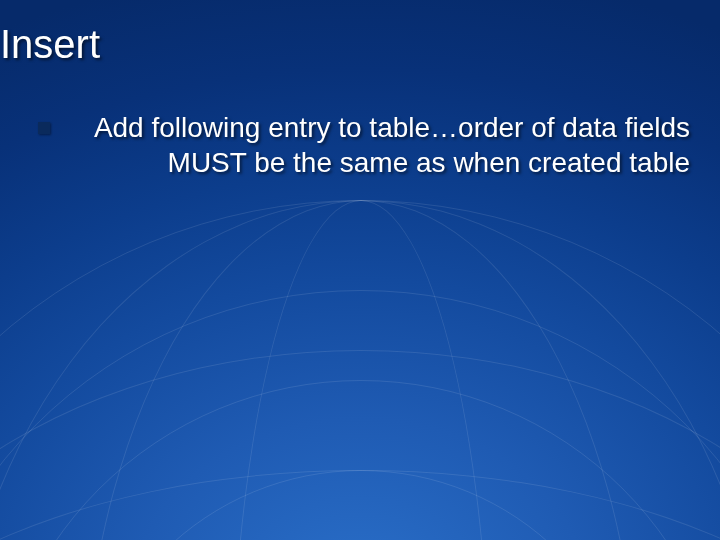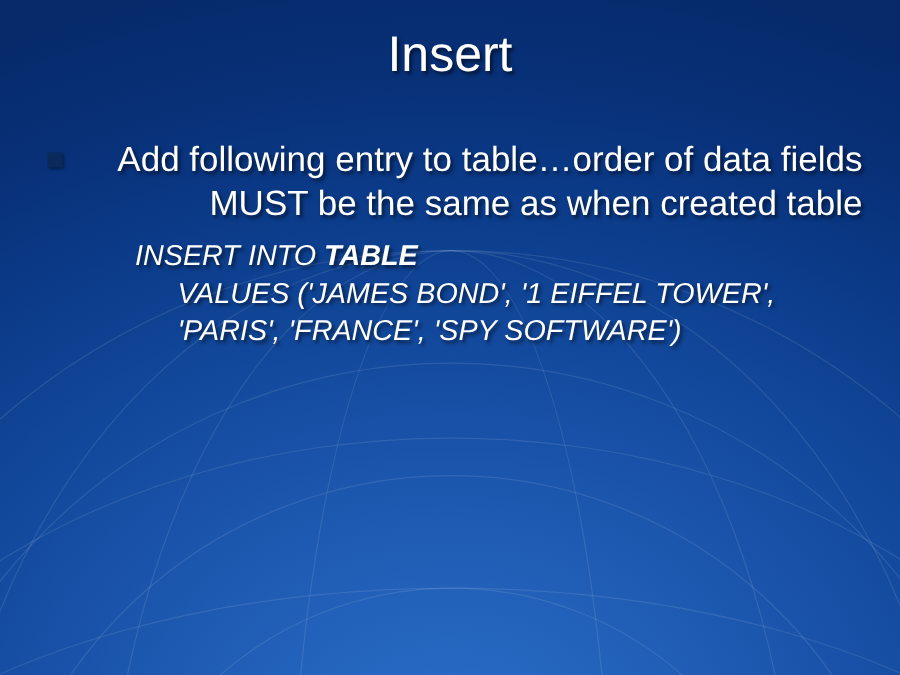--- a/index.html
+++ b/index.html
@@ -36,21 +36,20 @@
   .globe .ring {
     position: absolute;
     border: 1px solid rgba(255,255,255,0.10);
     border-radius: 50%;
   }
   .title {
     position: absolute;
     top: 22px;
     left: 0;
     width: 100%;
-    text-align: center;
     font-size: 40px;
     font-weight: 400;
     color: #ffffff;
     text-shadow: 2px 2px 3px rgba(0,0,0,0.55);
   }
   .content {
     position: absolute;
     top: 110px;
     left: 38px;
     right: 30px;
@@ -109,20 +108,15 @@
     <div class="ring" style="width:820px;height:1100px;left:140px;top:0;"></div>
   </div>
 
   <div class="title">Insert</div>
 
   <div class="content">
     <div class="bullet-row">
       <div class="bullet-mark"></div>
       <div class="bullet-text">Add following entry to table…order of data fields MUST be the same as when created table</div>
     </div>
-    <div class="code-block">
-      <div><span>INSERT INTO </span><span class="bold">TABLE</span></div>
-      <div class="code-line2">VALUES ('JAMES BOND', '1 EIFFEL TOWER',</div>
-      <div class="code-line3">'PARIS', 'FRANCE', 'SPY SOFTWARE')</div>
-    </div>
   </div>
 
 </div>
 
 </body></html>

